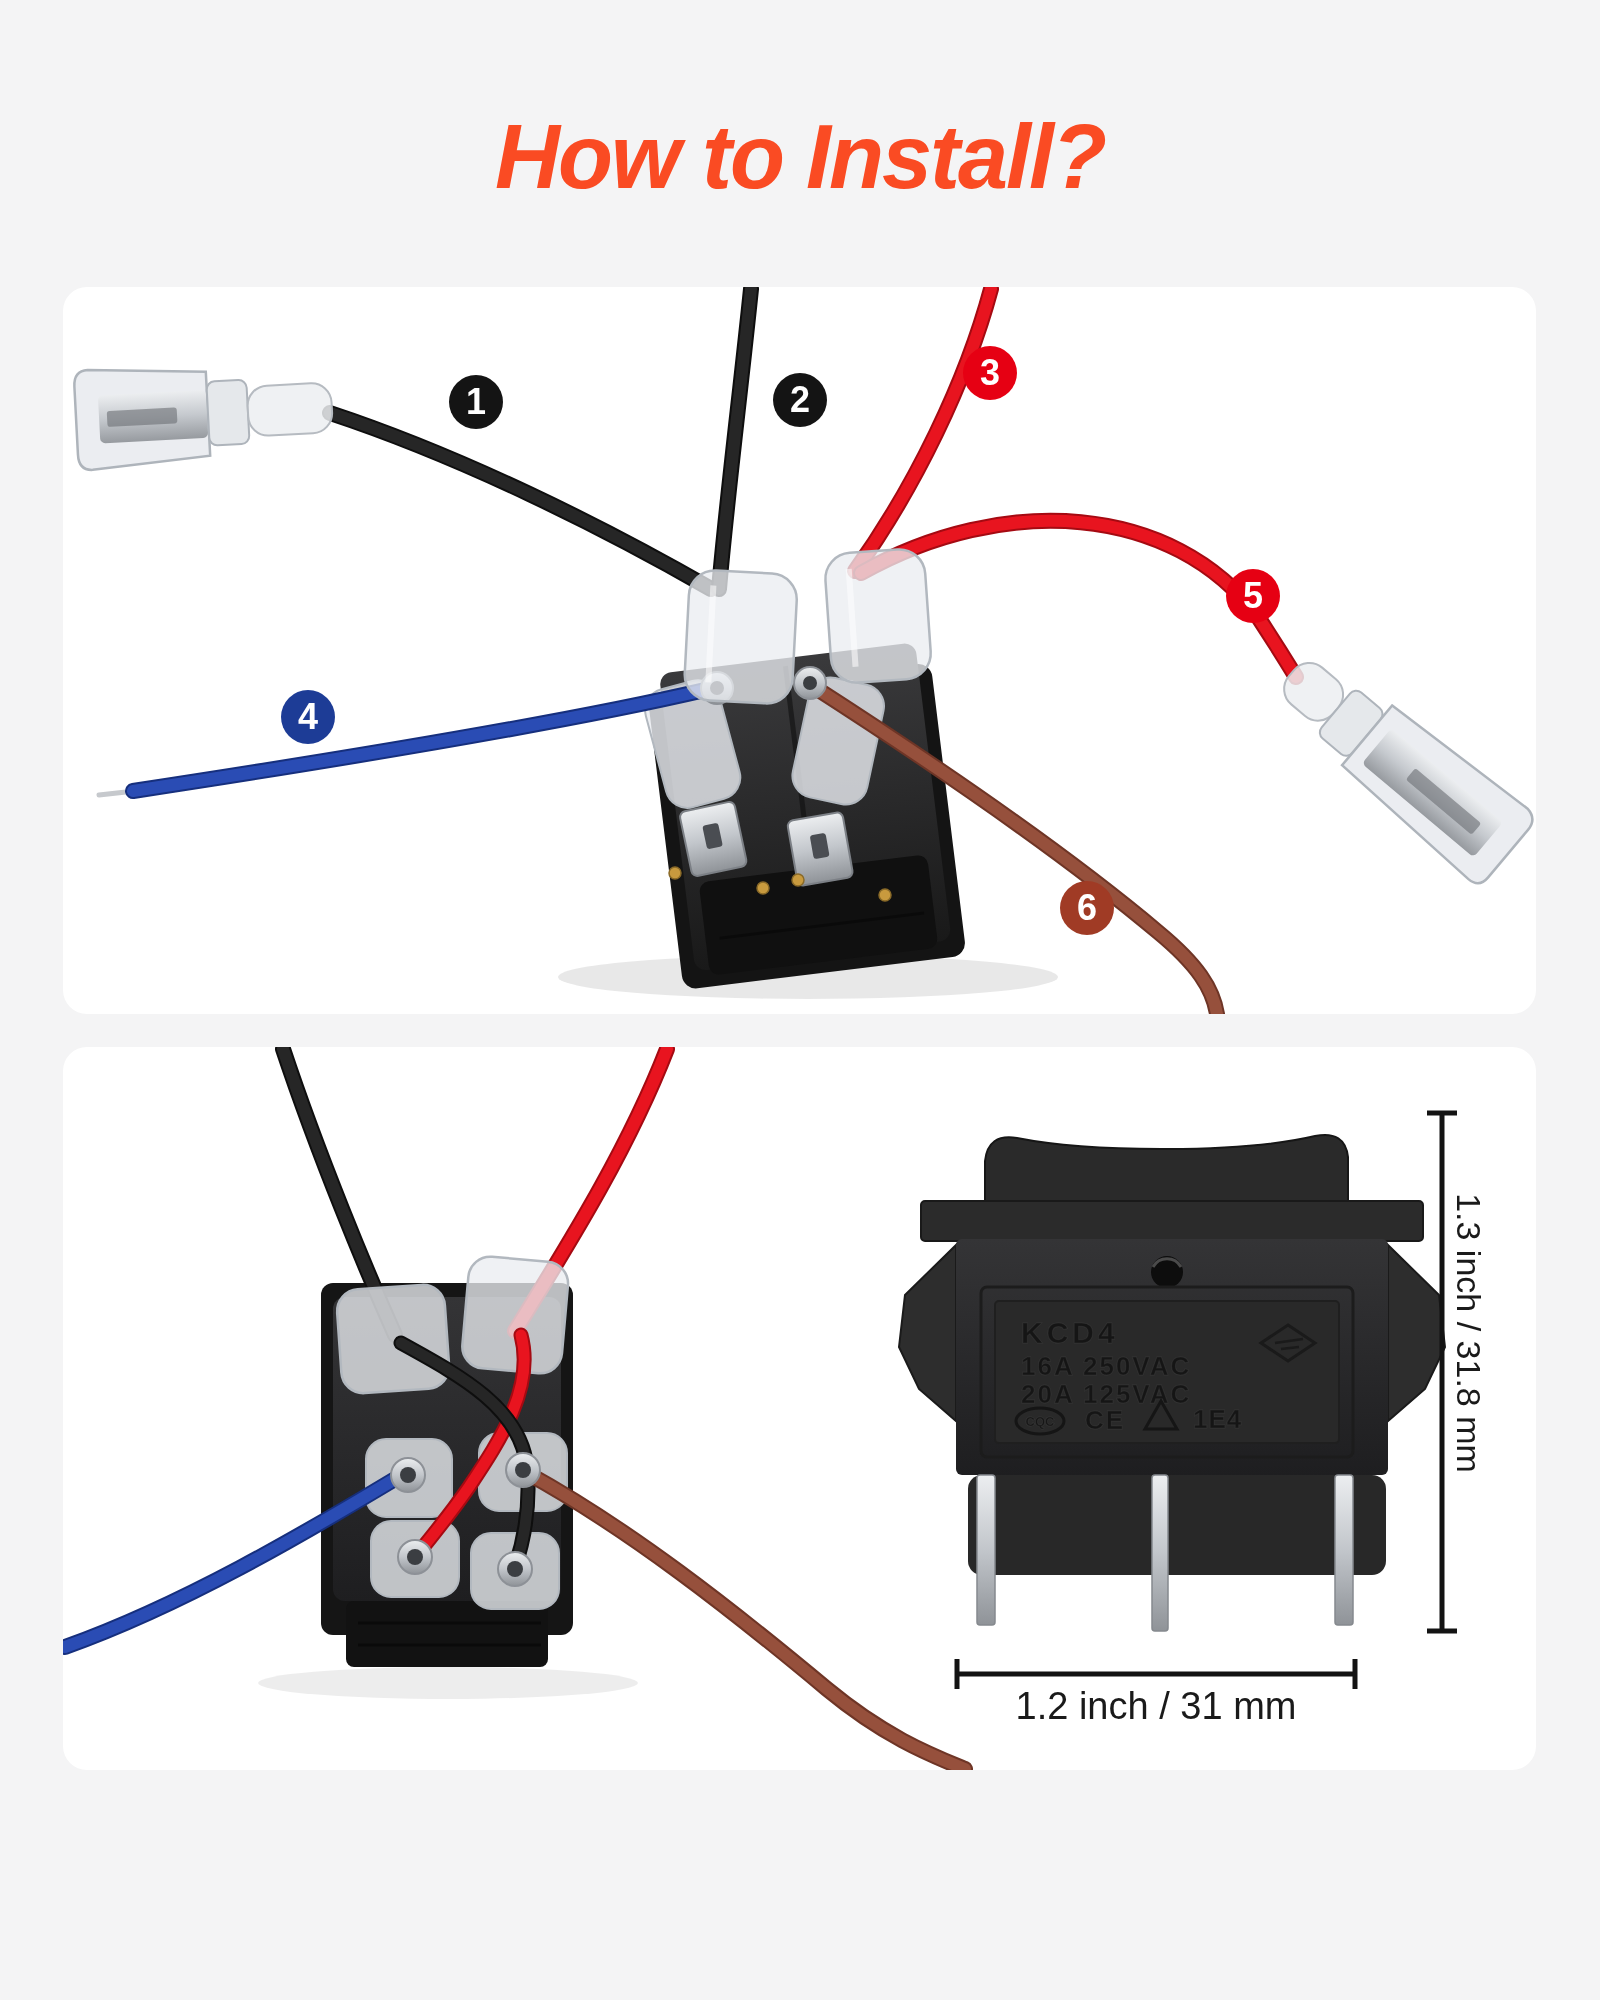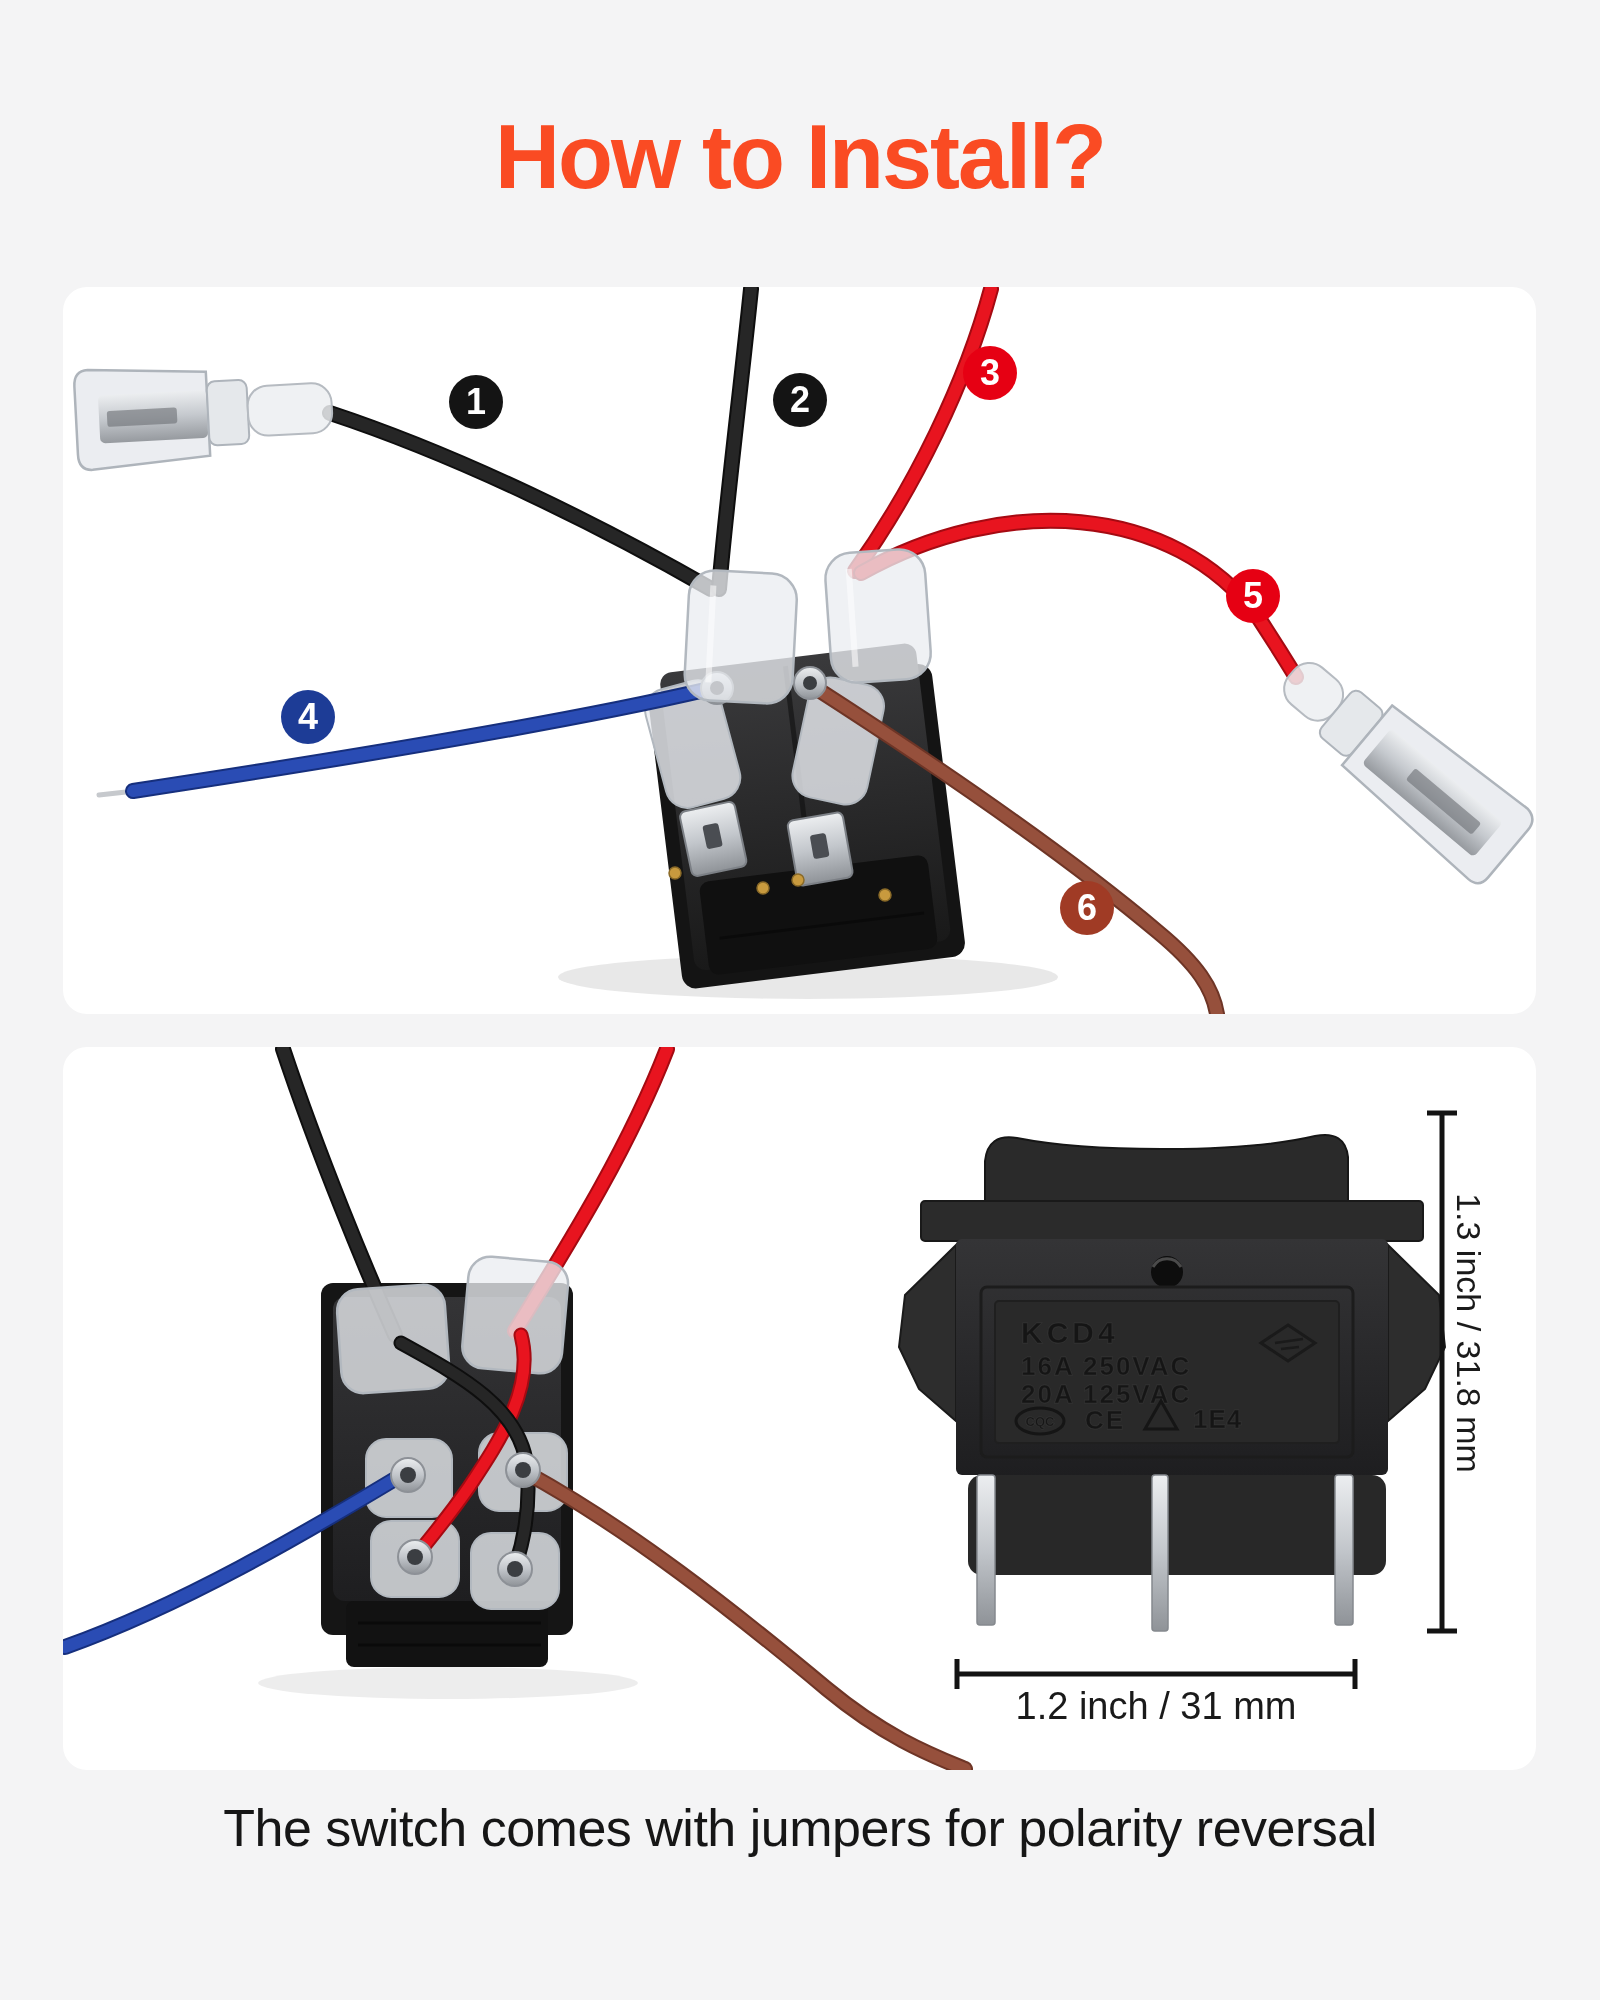--- a/index.html
+++ b/index.html
@@ -1,19 +1,19 @@
 <!DOCTYPE html>
 <html><head>
 <meta charset="utf-8">
 <style>
   html,body{margin:0;padding:0;background:#f4f4f5;}
   .page{position:relative;width:1600px;height:2000px;background:#f4f4f5;overflow:hidden;
         font-family:"Liberation Sans",sans-serif;}
   .title{position:absolute;top:112px;left:0;width:100%;margin:0;text-align:center;
-         font-size:90px;font-weight:700;letter-spacing:-2px;line-height:1;}
+         font-size:90px;font-weight:700;letter-spacing:-2px;line-height:1;font-style:italic;}
   .panel{position:absolute;left:63px;width:1473px;background:#ffffff;border-radius:24px;}
   .panel-1{top:287px;height:727px;}
   .panel-2{top:1047px;height:723px;}
   .panel svg{display:block;width:100%;height:100%;}
   .badge{position:absolute;width:54px;height:54px;border-radius:50%;color:#fff;
          display:flex;align-items:center;justify-content:center;
          font-size:36px;font-weight:700;line-height:1;}
   .caption{position:absolute;left:0;width:100%;margin:0;text-align:center;
            font-size:52px;font-weight:400;color:#161616;letter-spacing:-0.5px;line-height:1;}
   .caption-1{top:1802px;}
@@ -260,14 +260,13 @@
 
       <g stroke="#131313" stroke-width="5">
         <line x1="894" y1="627" x2="1292" y2="627"></line>
         <line x1="894" y1="612" x2="894" y2="642"></line>
         <line x1="1292" y1="612" x2="1292" y2="642"></line>
       </g>
       <text class="dimtext" x="1093" y="672" font-size="38" text-anchor="middle">1.2 inch / 31 mm</text>
     </svg>
   </section>
 
-  <p class="caption caption-1">The switch comes with jumpers for polarity reversal</p>
 </div>
 
 </body></html>

